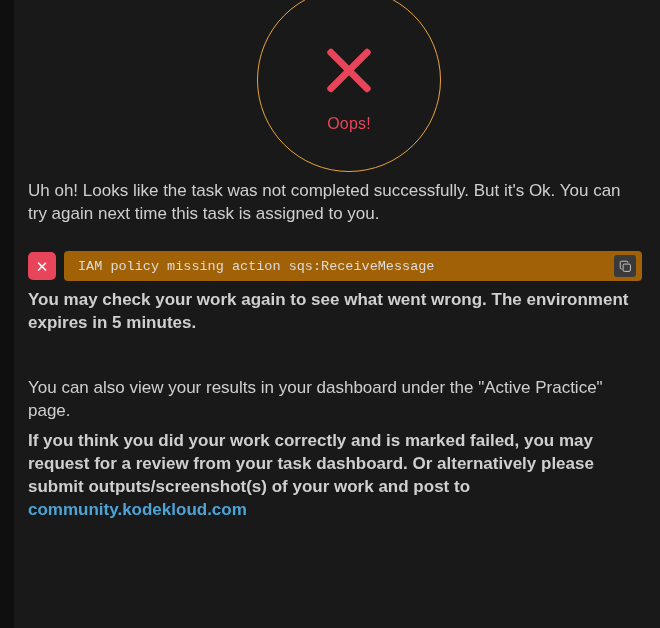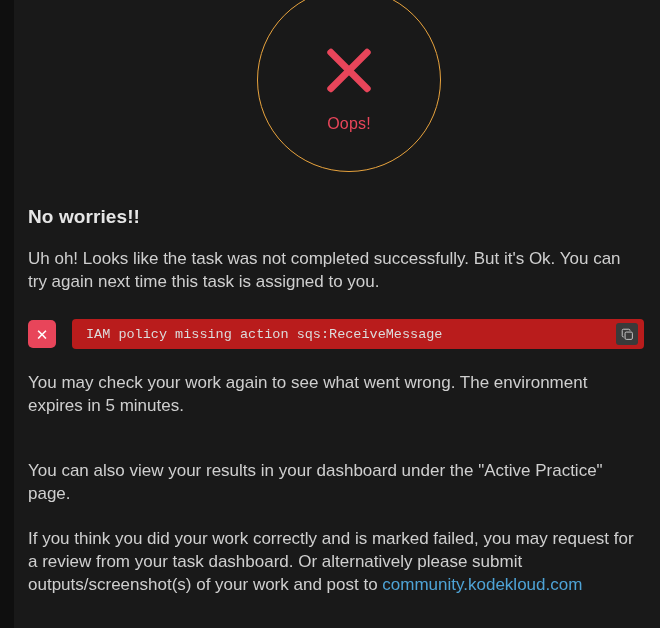--- a/index.html
+++ b/index.html
@@ -92,21 +92,21 @@
     margin: 46px 0 0 0;
     letter-spacing: .1px;
   }
   p.para {
     font-size: 17px;
     line-height: 23px;
     color: #cfcfcf;
     margin: 19px 0 0 0;
     max-width: 618px;
   }
-  p.para.tight { margin-top: 22px; }
+  p.para.tight { margin-top: 7px; font-weight: bold; }
   p.para.spaced { margin-top: 42px; }
 
   a.link {
     color: #4ea3d6;
     text-decoration: none;
   }
 
   
   .error-row {
     display: flex;
@@ -120,24 +120,24 @@
     background: #e8455a;
     color: #ffffff;
     display: flex;
     align-items: center;
     justify-content: center;
     font-size: 15px;
     line-height: 1;
     flex: 0 0 auto;
   }
   .error-box {
-    margin-left: 16px;
+    margin-left: 8px;
     flex: 1 1 auto;
     height: 30px;
-    background: #b91c1c;
+    background: #a16207;
     border-radius: 4px;
     display: flex;
     align-items: center;
     position: relative;
     max-width: 578px;
   }
   .error-msg {
     font-family: "Liberation Mono", monospace;
     font-size: 13.5px;
     color: #dcdcdc;
@@ -173,21 +173,20 @@
     <div class="badge-wrap">
       <div class="badge-circle">
         <div class="x-icon">
           <span class="a"></span>
           <span class="b"></span>
         </div>
         <div class="oops-text">Oops!</div>
       </div>
     </div>
 
-    <h1 class="headline">No worries!!</h1>
 
     <p class="para">Uh oh! Looks like the task was not completed successfully. But it's Ok. You can try again next time this task is assigned to you.</p>
 
     <div class="error-row">
       <div class="error-dot">✕</div>
       <div class="error-box">
         <span class="error-msg">IAM policy missing action sqs:ReceiveMessage</span>
         <span class="copy-btn">
           <svg width="13" height="13" viewBox="0 0 16 16" fill="none" stroke="#c9c9c9" stroke-width="1.2">
             <rect x="5" y="5" width="9" height="9" rx="1.5"></rect>

